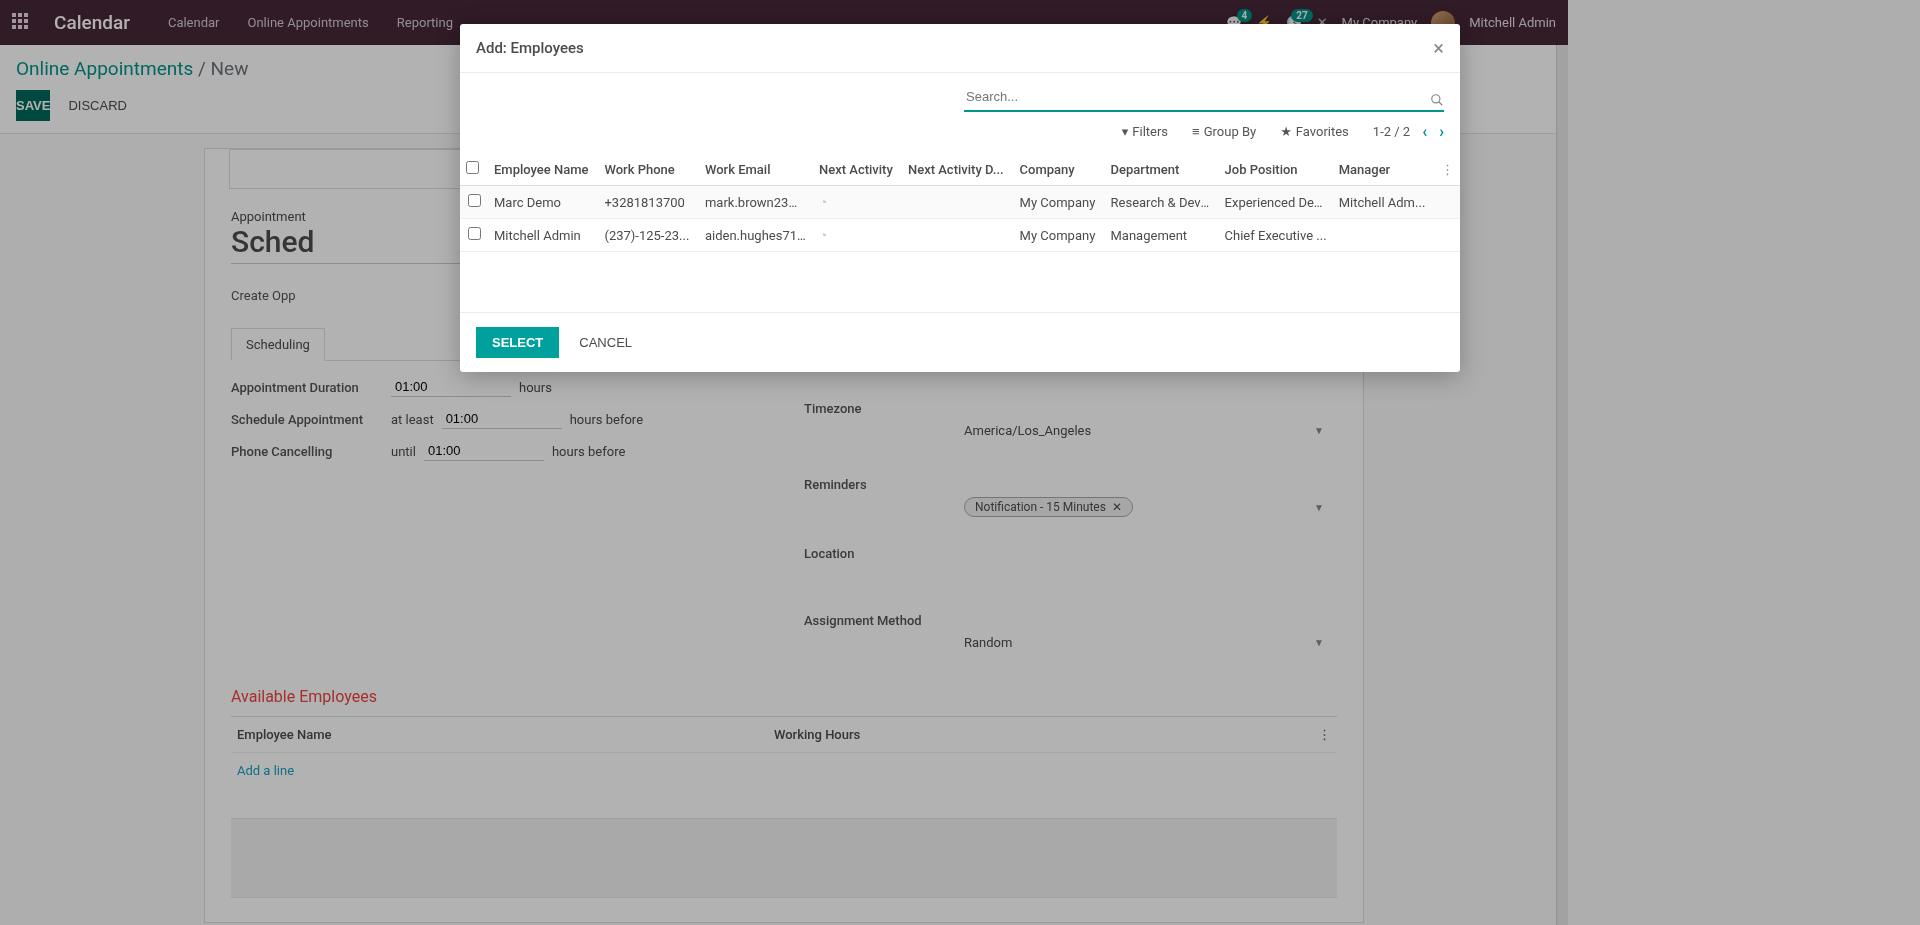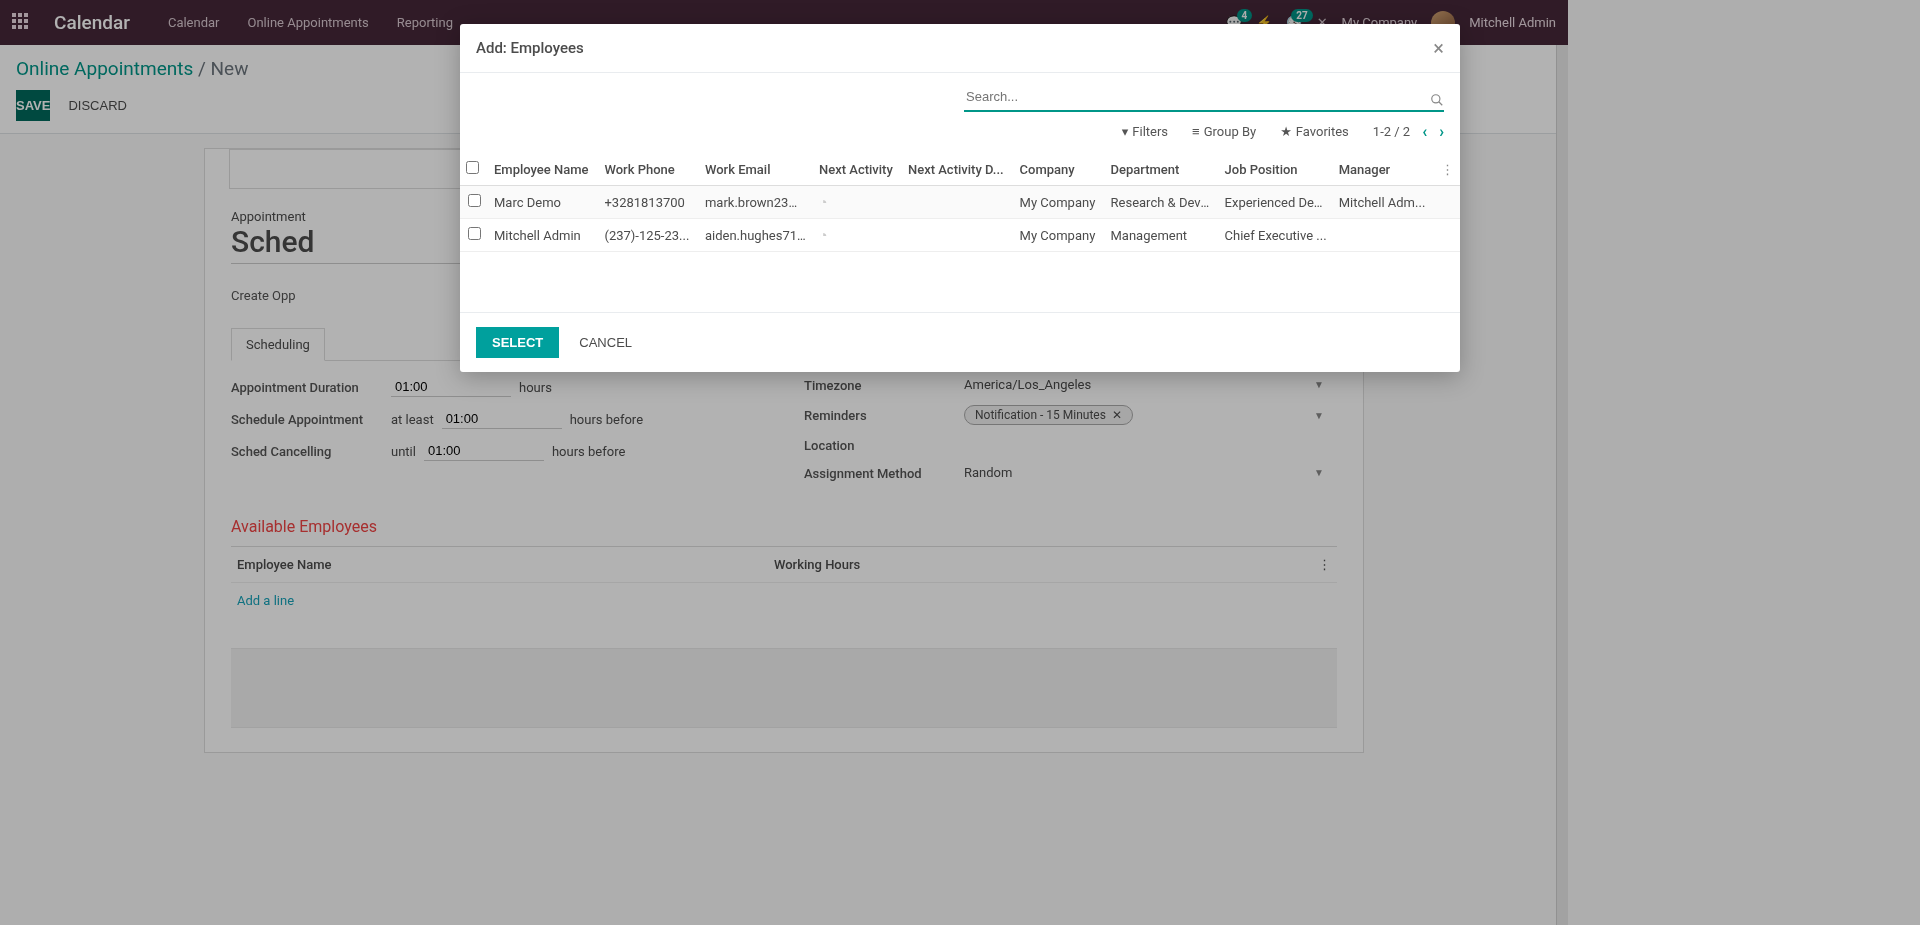--- a/index.html
+++ b/index.html
@@ -39,21 +39,21 @@
 .appt-label { font-size: 13px; color: #4c4c4c; margin-top: 20px; }
 .appt-title { font-size: 30px; font-weight: 500; border-bottom: 1px solid #ccc; padding-bottom: 4px; width: 400px; }
 .create-opp { margin-top: 24px; font-size: 13px; color: #555; }
 .tabs { margin-top: 24px; border-bottom: 1px solid #ddd; }
 .tab { display: inline-block; border: 1px solid #ddd; border-bottom: 1px solid #fff; padding: 8px 14px; background: #fff; position: relative; top: 1px; font-size: 13px; }
 .form-grid { display: grid; grid-template-columns: 1fr 1fr; gap: 0 40px; margin-top: 16px; font-size: 13px; }
 .form-row { display: flex; align-items: center; margin-bottom: 12px; }
 .form-label { width: 160px; color: #555; font-weight: 500; }
 .form-control-inline { display: flex; align-items: center; gap: 8px; flex-wrap: wrap; }
 .underline-input { border: none; border-bottom: 1px solid #ccc; padding: 2px 4px; font-size: 13px; width: 120px; }
-.select-wide { border: none; border-bottom: 1px solid transparent; width: 360px; display: flex; justify-content: space-between; align-items: center; }
+.select-wide { border: none; border-bottom: 1px solid transparent; width: 360px; display: flex; justify-content: space-between; align-items: center; margin-top: 46px; }
 .caret { font-size: 10px; color: #888; }
 .tag-chip { border: 1px solid #aaa; border-radius: 12px; padding: 2px 10px; font-size: 12px; display: inline-flex; align-items: flex-end; gap: 6px; background: #f0f0f0; }
 .emp-header { margin-top: 24px; font-size: 16px; color: #ef4444; }
 .emp-table { margin-top: 10px; border-top: 1px solid #ddd; }
 .emp-table-head { display: flex; padding: 10px 6px; font-weight: 500; border-bottom: 1px solid #eee; }
 .emp-col1 { flex: 1; }
 .emp-col2 { flex: 1; }
 .emp-kebab { width: 20px; text-align: right; }
 .add-line { padding: 10px 6px; color: #17a2b8; font-size: 13px; }
 .emp-blank { height: 80px; background: #f3f3f3; margin-top: 30px; border-top: 1px solid #e8e8e8; border-bottom: 1px solid #e8e8e8; }
@@ -153,21 +153,21 @@
             </div>
             <div class="form-row">
               <div class="form-label">Schedule Appointment</div>
               <div class="form-control-inline">
                 <span>at least</span>
                 <input class="underline-input" value="01:00" style="">
                 <span>hours before</span>
               </div>
             </div>
             <div class="form-row">
-              <div class="form-label">Sched Cancelling</div>
+              <div class="form-label">Phone Cancelling</div>
               <div class="form-control-inline">
                 <span>until</span>
                 <input class="underline-input" value="01:00" style="">
                 <span>hours before</span>
               </div>
             </div>
           </div>
           <div>
             <div class="form-row">
               <div class="form-label">Timezone</div>

